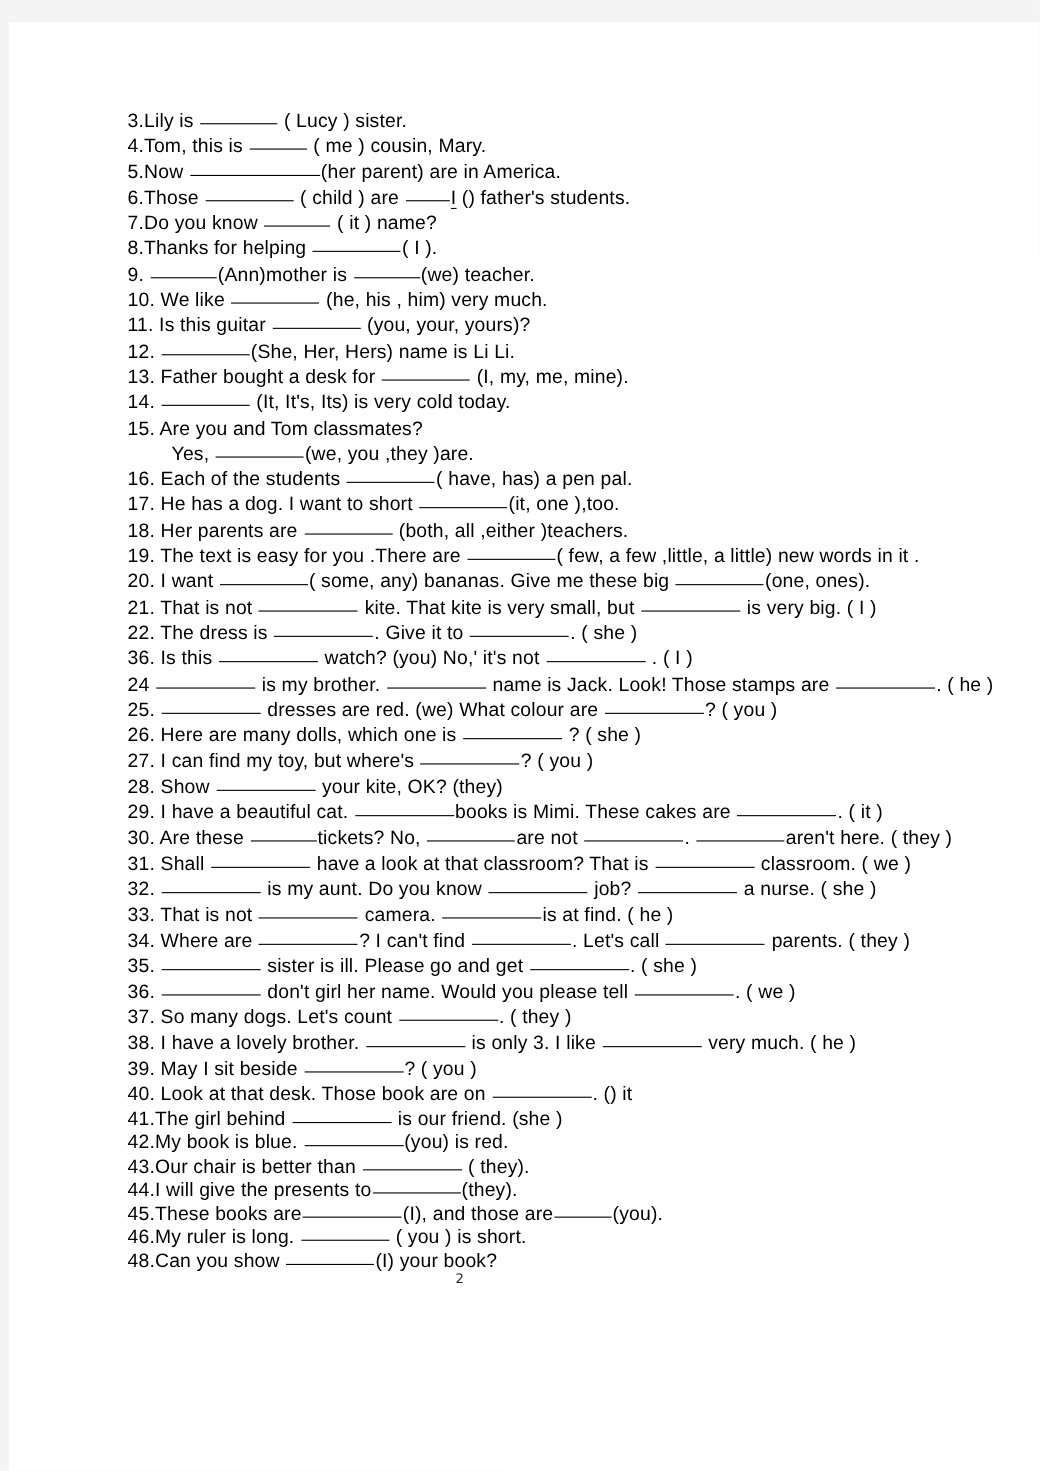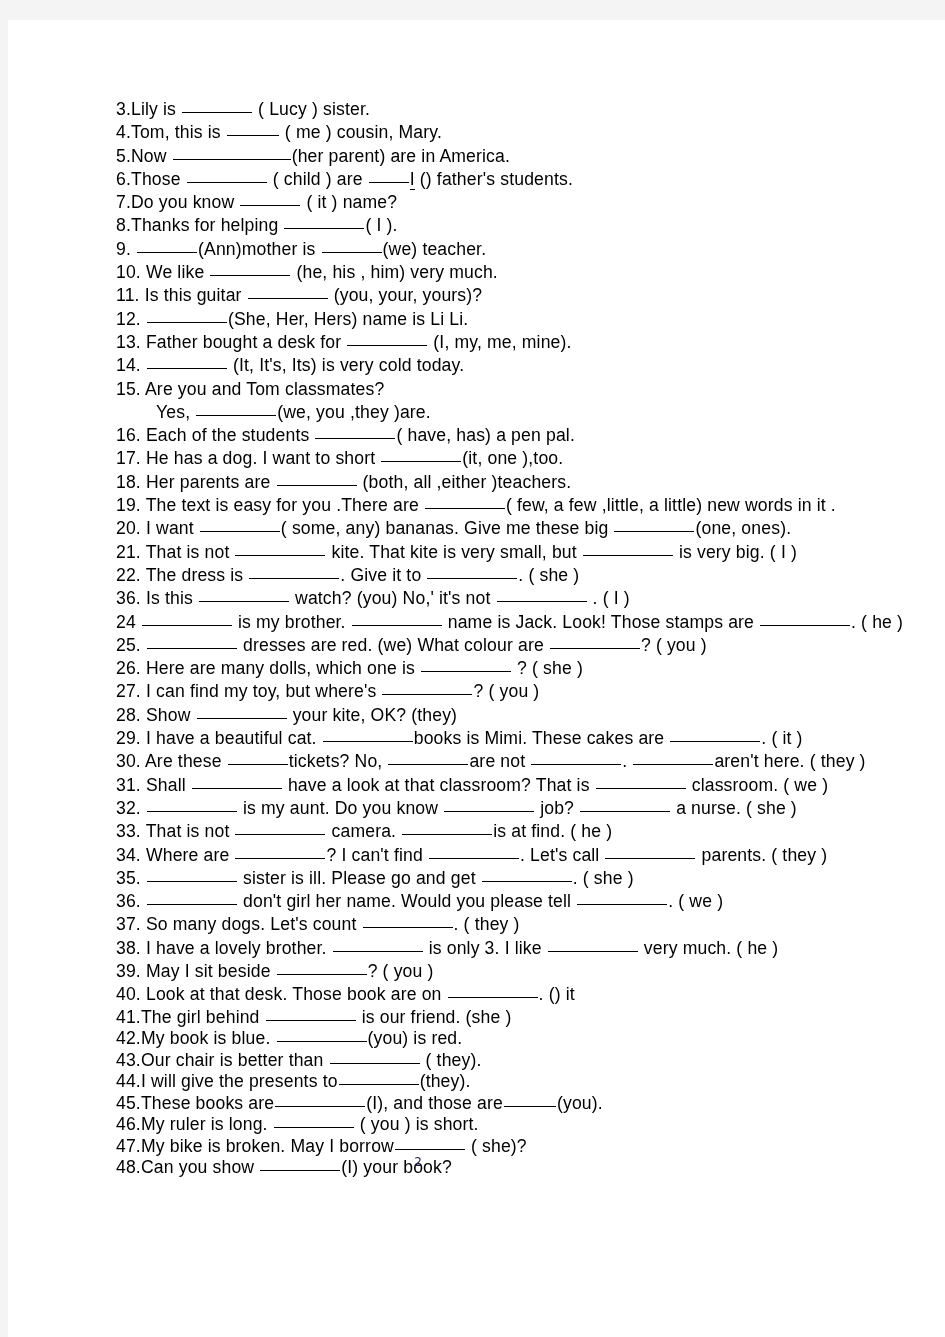--- a/index.html
+++ b/index.html
@@ -112,17 +112,16 @@
       <div class="line"><span>37.</span><span> So many dogs. Let's count </span><span class="bl w9"></span><span>. ( they )</span></div>
       <div class="line"><span>38.</span><span> I have a lovely brother. </span><span class="bl w9"></span><span> is only 3. I like </span><span class="bl w9"></span><span> very much. ( he )</span></div>
       <div class="line"><span>39.</span><span> May I sit beside </span><span class="bl w9"></span><span>? ( you )</span></div>
       <div class="line"><span>40.</span><span> Look at that desk. Those book are on </span><span class="bl w9"></span><span>. () it</span></div>
       <div class="line tight"><span>41.</span><span>The girl behind </span><span class="bl w9"></span><span> is our friend. (she )</span></div>
       <div class="line tight"><span>42.</span><span>My book is blue. </span><span class="bl w9"></span><span>(you) is red.</span></div>
       <div class="line tight"><span>43.</span><span>Our chair is better than </span><span class="bl w9"></span><span> ( they).</span></div>
       <div class="line tight"><span>44.</span><span>I will give the presents to</span><span class="bl w8"></span><span>(they).</span></div>
       <div class="line tight"><span>45.</span><span>These books are</span><span class="bl w9"></span><span>(I), and those are</span><span class="bl w5"></span><span>(you).</span></div>
       <div class="line tight"><span>46.</span><span>My ruler is long. </span><span class="bl w8"></span><span> ( you ) is short.</span></div>
-      <div class="line tight"><span>47.</span><span>My bike is broken. May I borrow</span><span class="bl w7"></span><span> ( she)?</span></div>
       <div class="line tight"><span>48.</span><span>Can you show </span><span class="bl w8"></span><span>(I) your book?</span></div>
     </div>
   <div id="pagenum">2</div>
 </div>
 
 </body></html>

